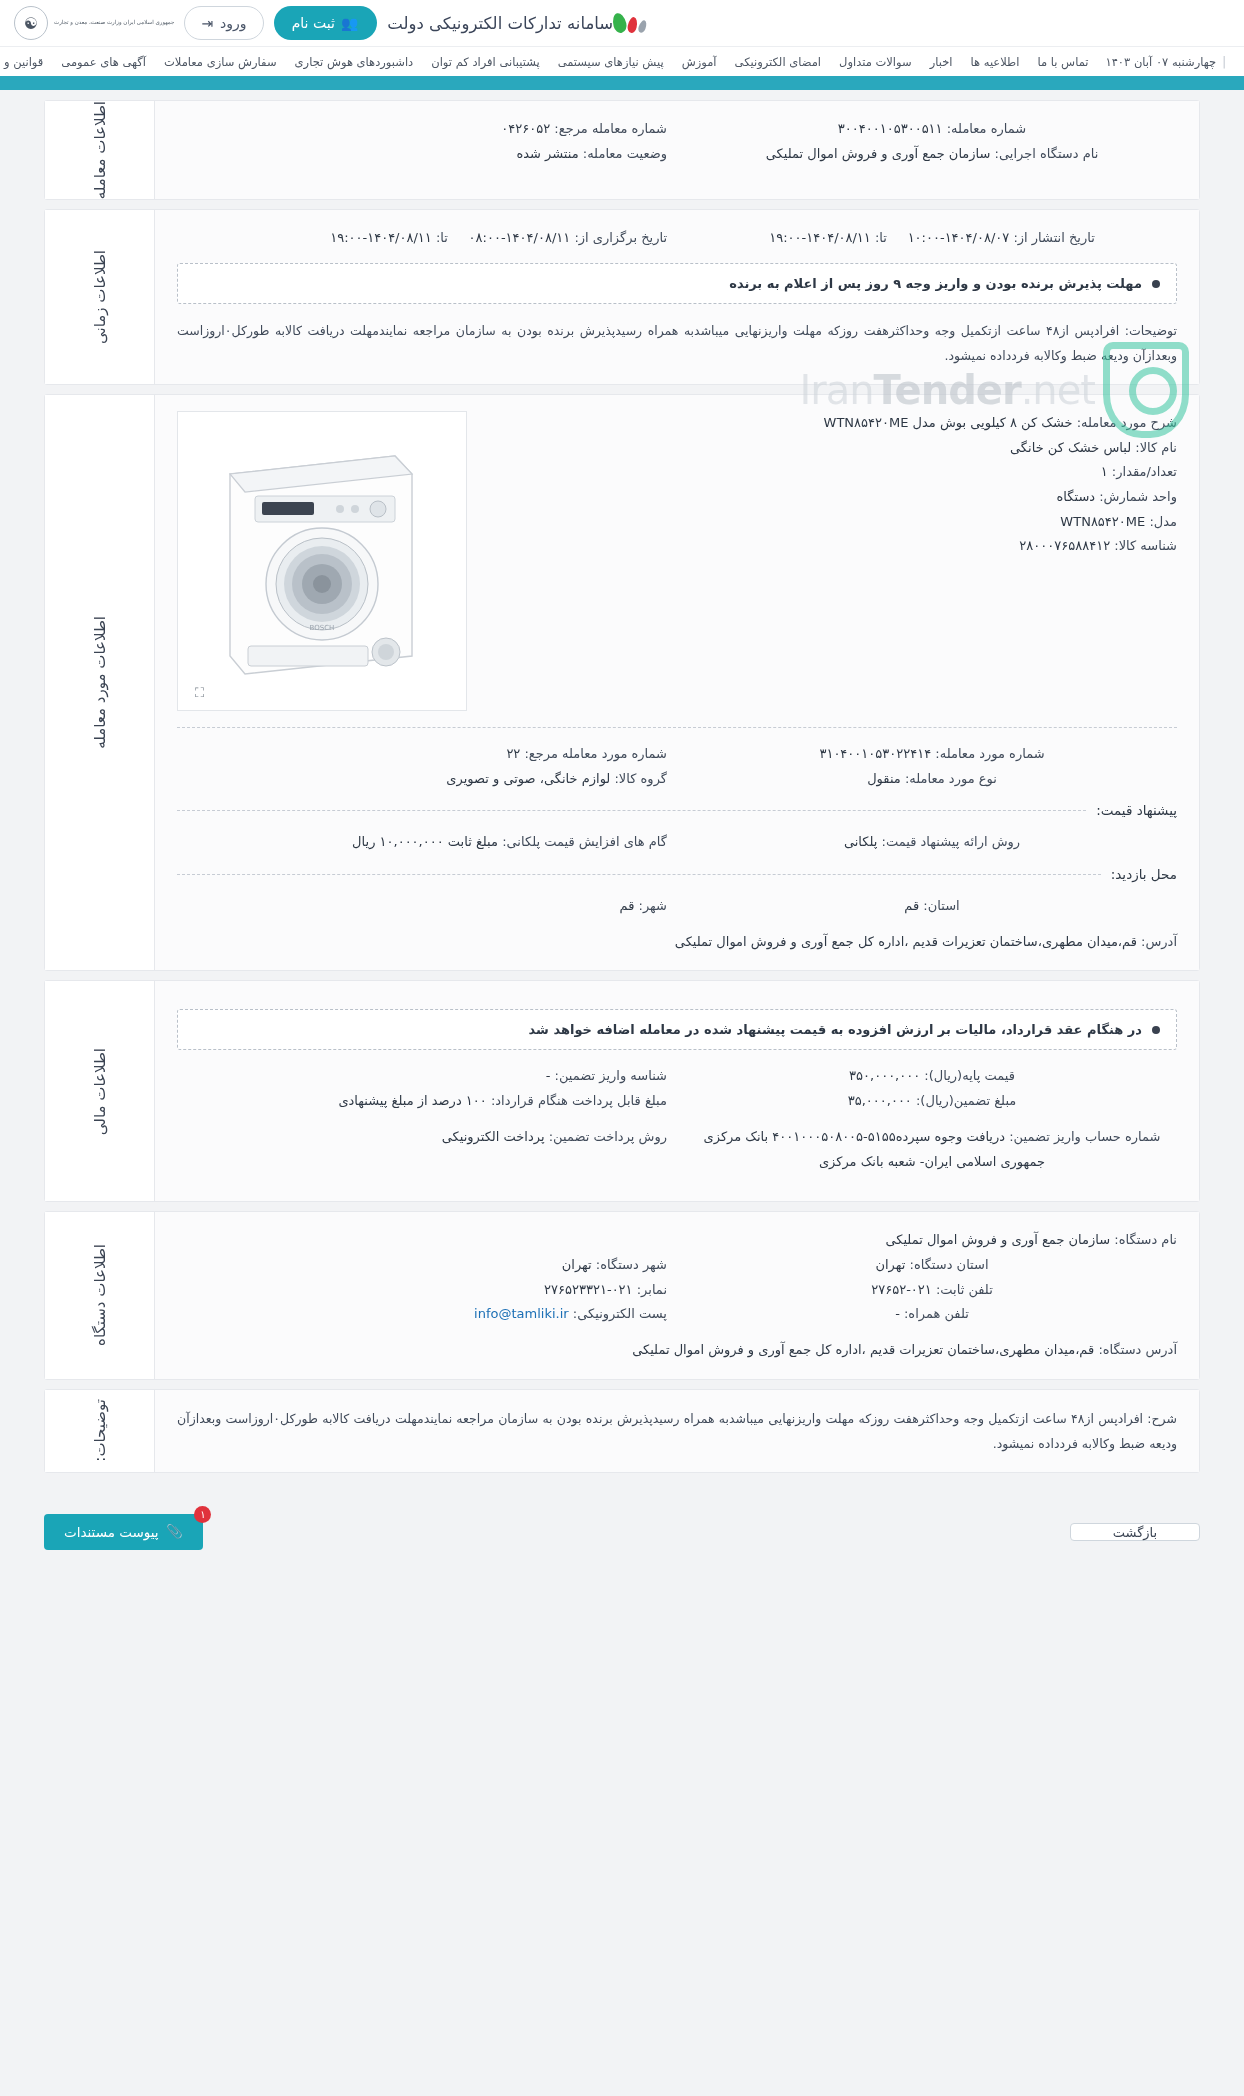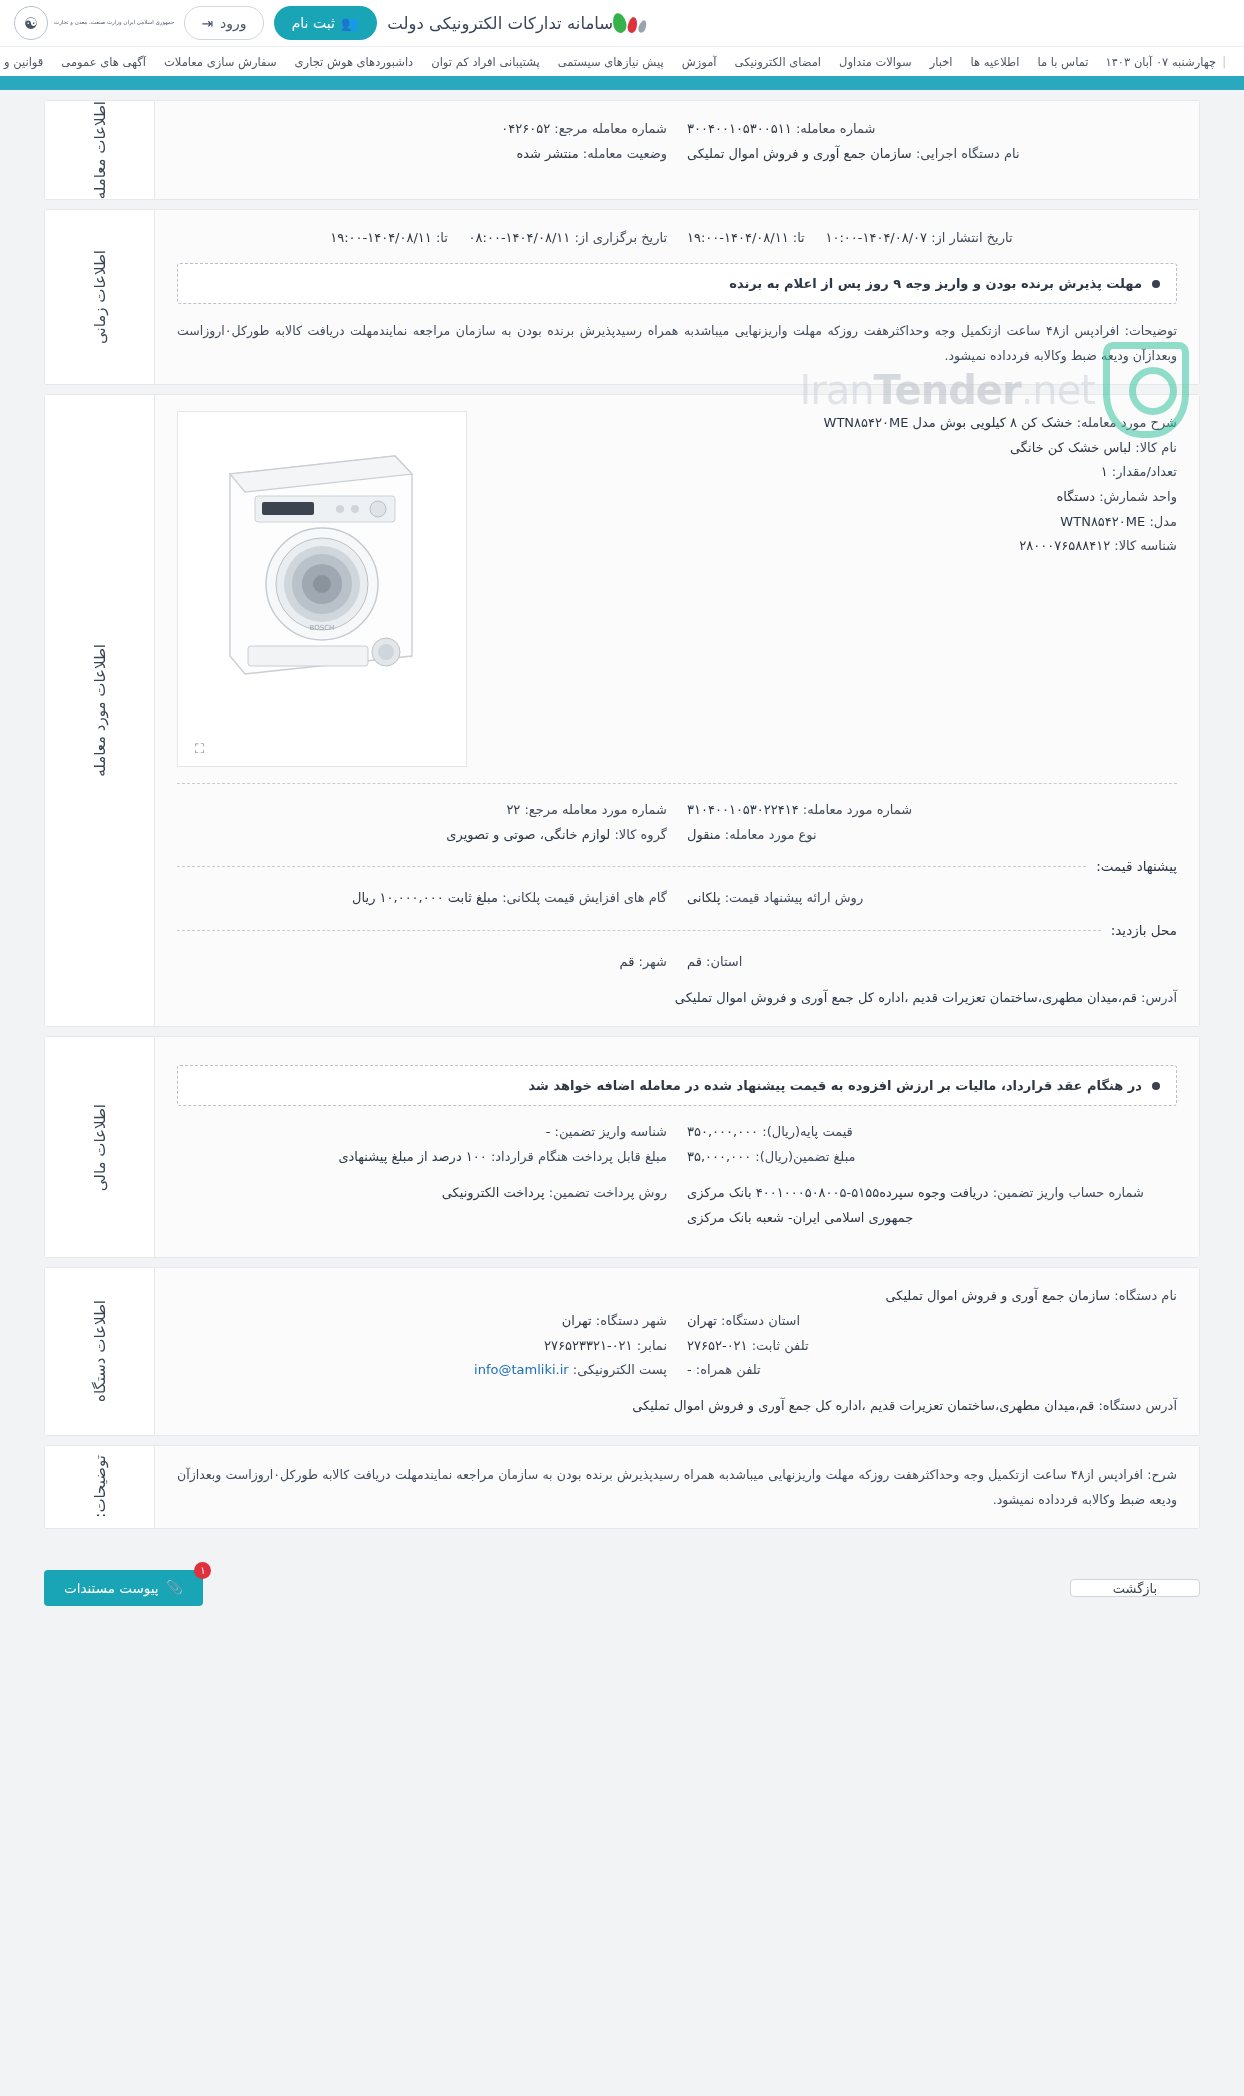--- a/index.html
+++ b/index.html
@@ -148,21 +148,21 @@
   }
 
   .row2 {
     display: flex;
     gap: 20px;
     margin-bottom: 11px;
   }
   .row2 > div { flex: 1 1 50%; }
   .fld { font-size: 13px; color: #414b5a; line-height: 1.9; }
   .fld .v { color: #2e3845; }
-  .right-col { text-align: left; }
+  .right-col { text-align: center; }
   .left-col { text-align: right; }
 
   .dashed-box {
     border: 1px dashed #b9c0c9;
     border-radius: 3px;
     padding: 12px 16px;
     display: flex;
     align-items: center;
     gap: 10px;
     margin: 12px 0 14px 0;
@@ -199,21 +199,21 @@
     display: flex;
     gap: 12px;
     align-items: flex-start;
   }
   .product-info { flex: 1 1 auto; }
   .img-box {
     width: 290px;
     flex: 0 0 290px;
     border: 1px solid #e3e6ea;
     background: #fff;
-    height: 356px;
+    height: 300px;
     position: relative;
     overflow: hidden;
     text-decoration: underline;
   }
   .dryer {
     position: absolute;
     left: 22px; top: 22px;
     width: 240px; height: 250px;
   }
   .expand-ico {

